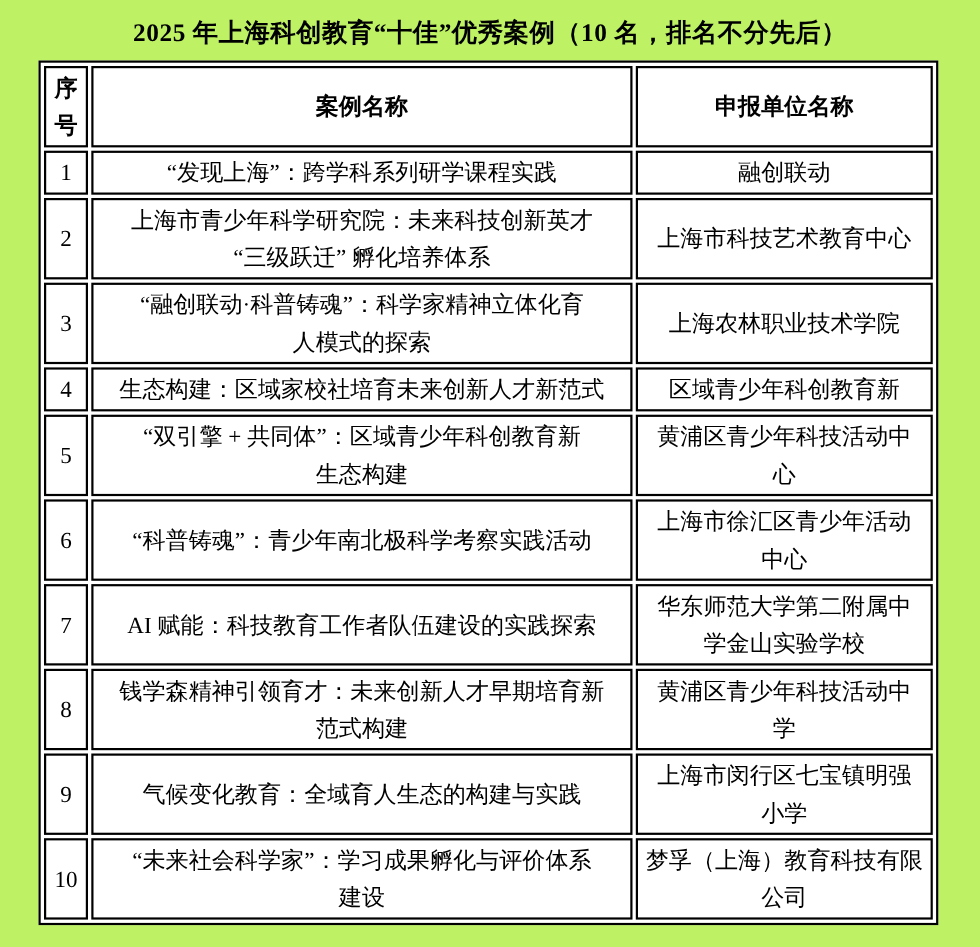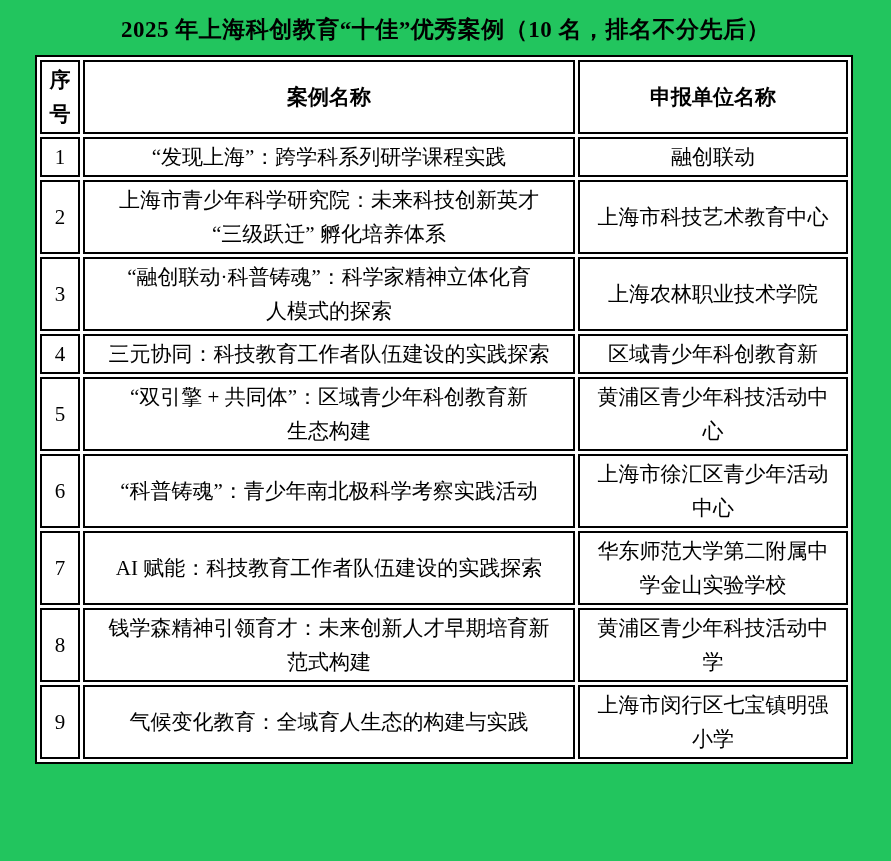--- a/index.html
+++ b/index.html
@@ -5,21 +5,21 @@
   html, body {
     margin: 0;
     padding: 0;
     background: #ffffff;
     color: #000000;
     font-family: "Liberation Serif", "DejaVu Serif", serif;
   }
   .page {
     width: 891px;
     height: 861px;
-    background: #22c55e;
+    background: #bef264;
     overflow: hidden;
     box-sizing: border-box;
   }
   .doc-title {
     margin: 14px 0 10px 0;
     text-align: center;
     font-size: 23px;
     font-weight: bold;
     letter-spacing: 0.5px;
     white-space: nowrap;
@@ -88,21 +88,21 @@
 
       <tr class="row-double">
         <td>3</td>
         <td>“融创联动·科普铸魂”：科学家精神立体化育
 人模式的探索</td>
         <td>上海农林职业技术学院</td>
       </tr>
 
       <tr class="row-single">
         <td>4</td>
-        <td>三元协同：科技教育工作者队伍建设的实践探索</td>
+        <td>生态构建：区域家校社培育未来创新人才新范式</td>
         <td>区域青少年科创教育新</td>
       </tr>
 
       <tr class="row-double">
         <td>5</td>
         <td>“双引擎 + 共同体”：区域青少年科创教育新
 生态构建</td>
         <td>黄浦区青少年科技活动中
 心</td>
       </tr>
@@ -129,16 +129,23 @@
 学</td>
       </tr>
 
       <tr class="row-double">
         <td>9</td>
         <td>气候变化教育：全域育人生态的构建与实践</td>
         <td>上海市闵行区七宝镇明强
 小学</td>
       </tr>
 
+      <tr class="row-double">
+        <td>10</td>
+        <td>“未来社会科学家”：学习成果孵化与评价体系
+建设</td>
+        <td>梦孚（上海）教育科技有限
+公司</td>
+      </tr>
     </tbody>
   </table>
 
 </div>
 
 </body></html>

